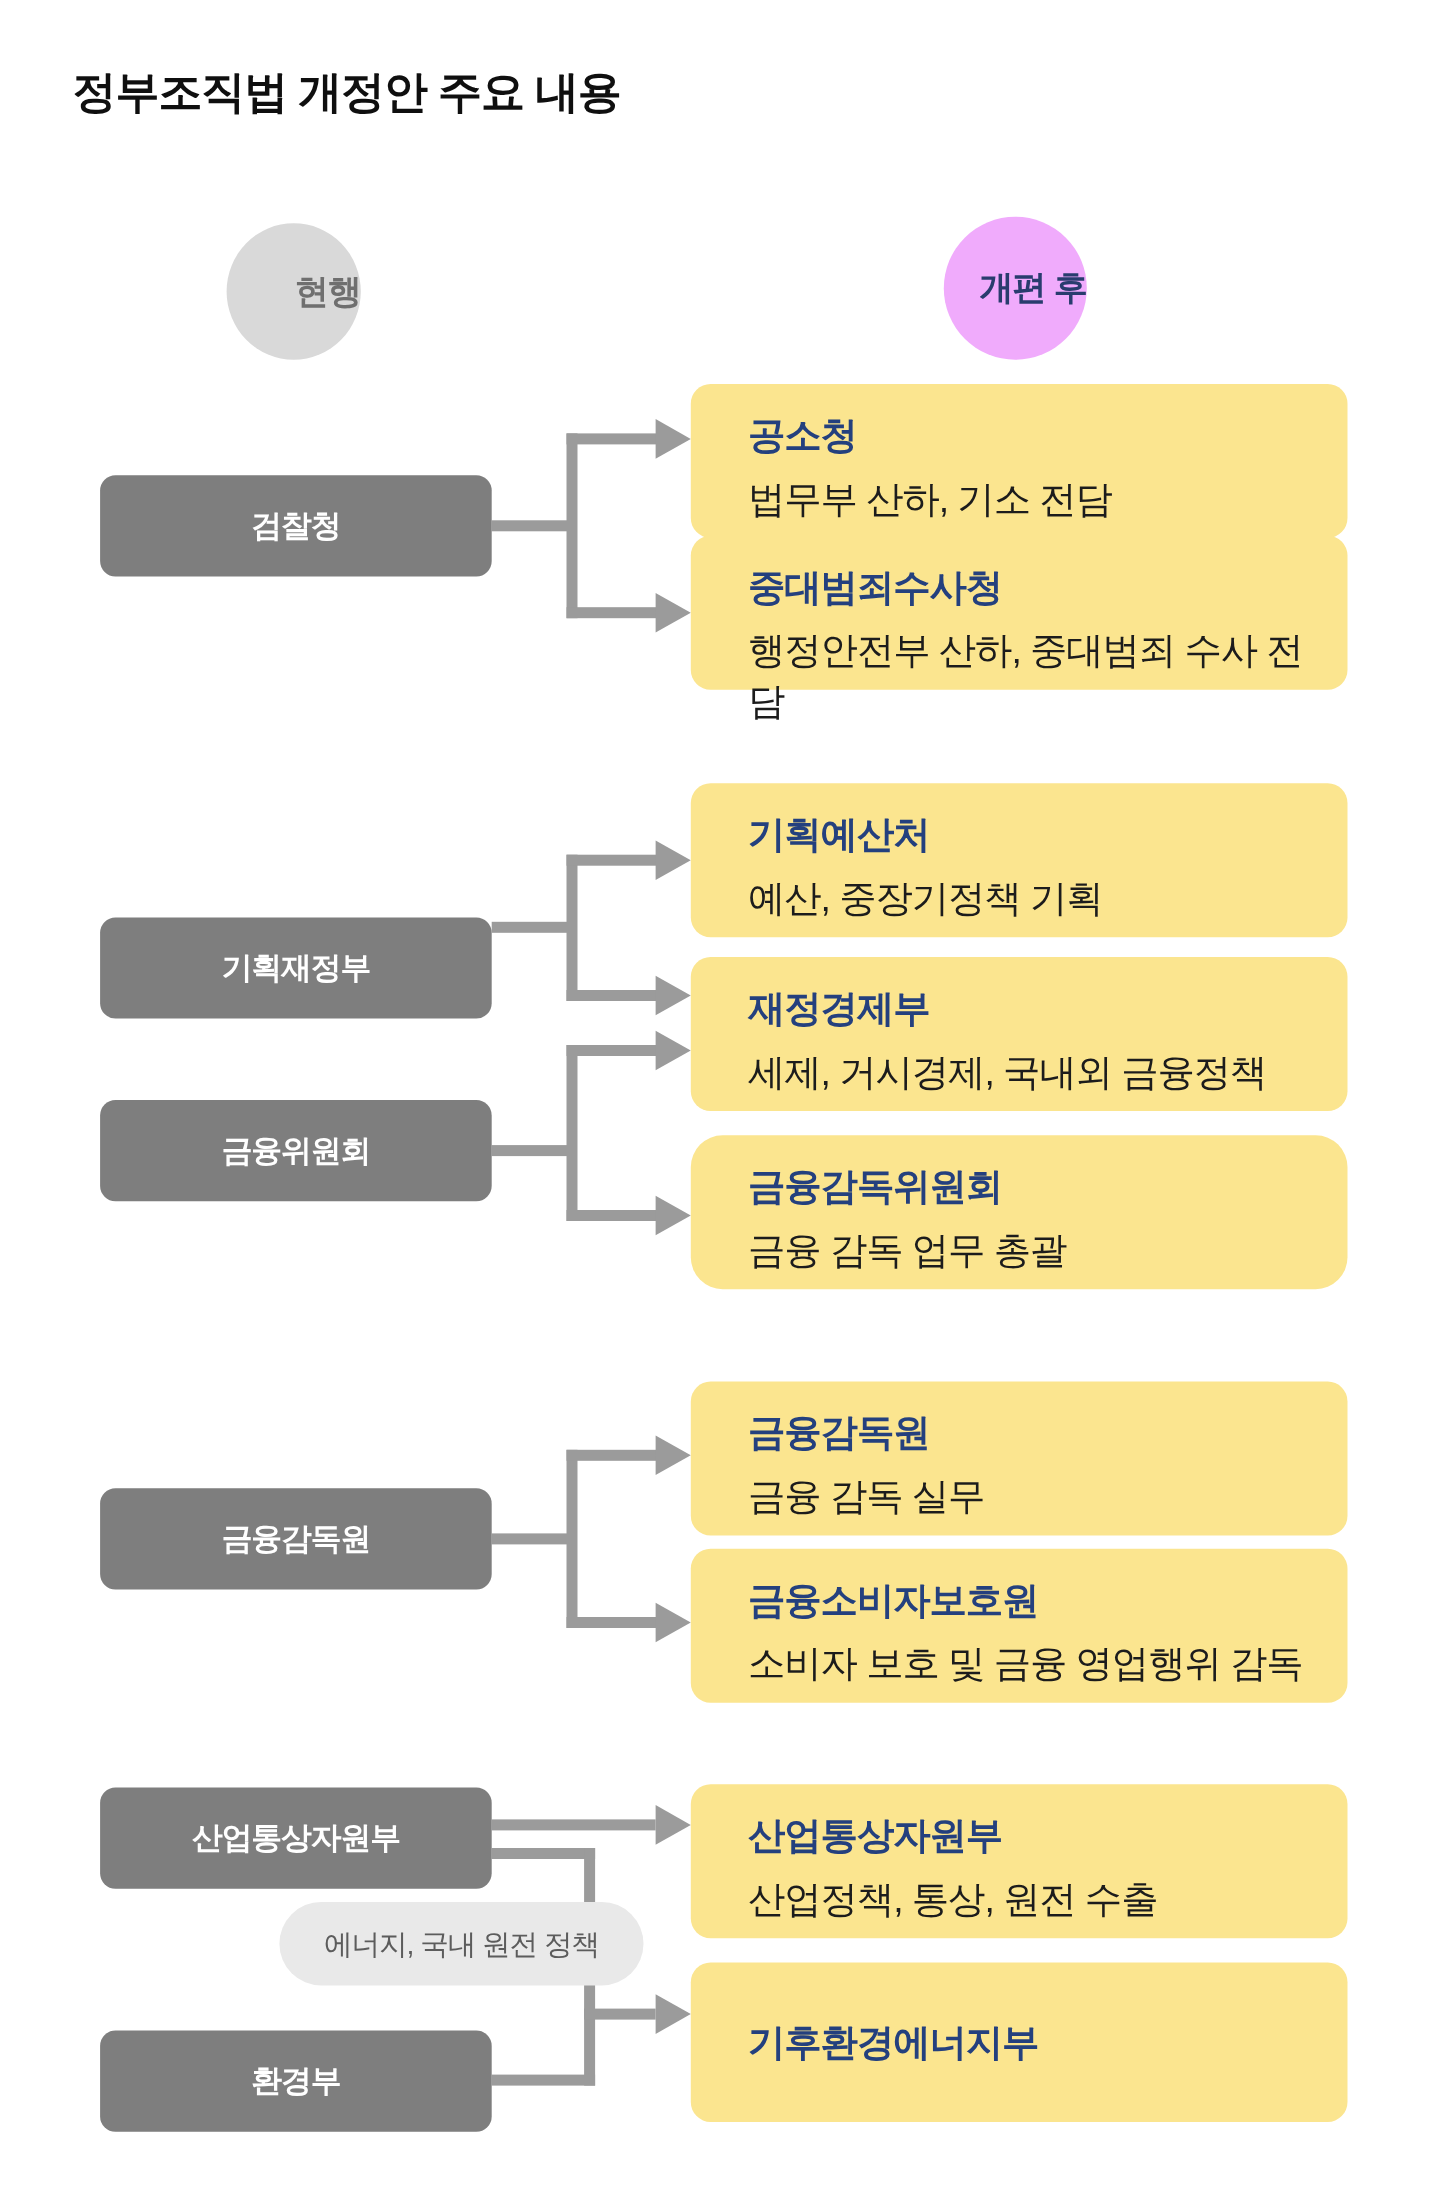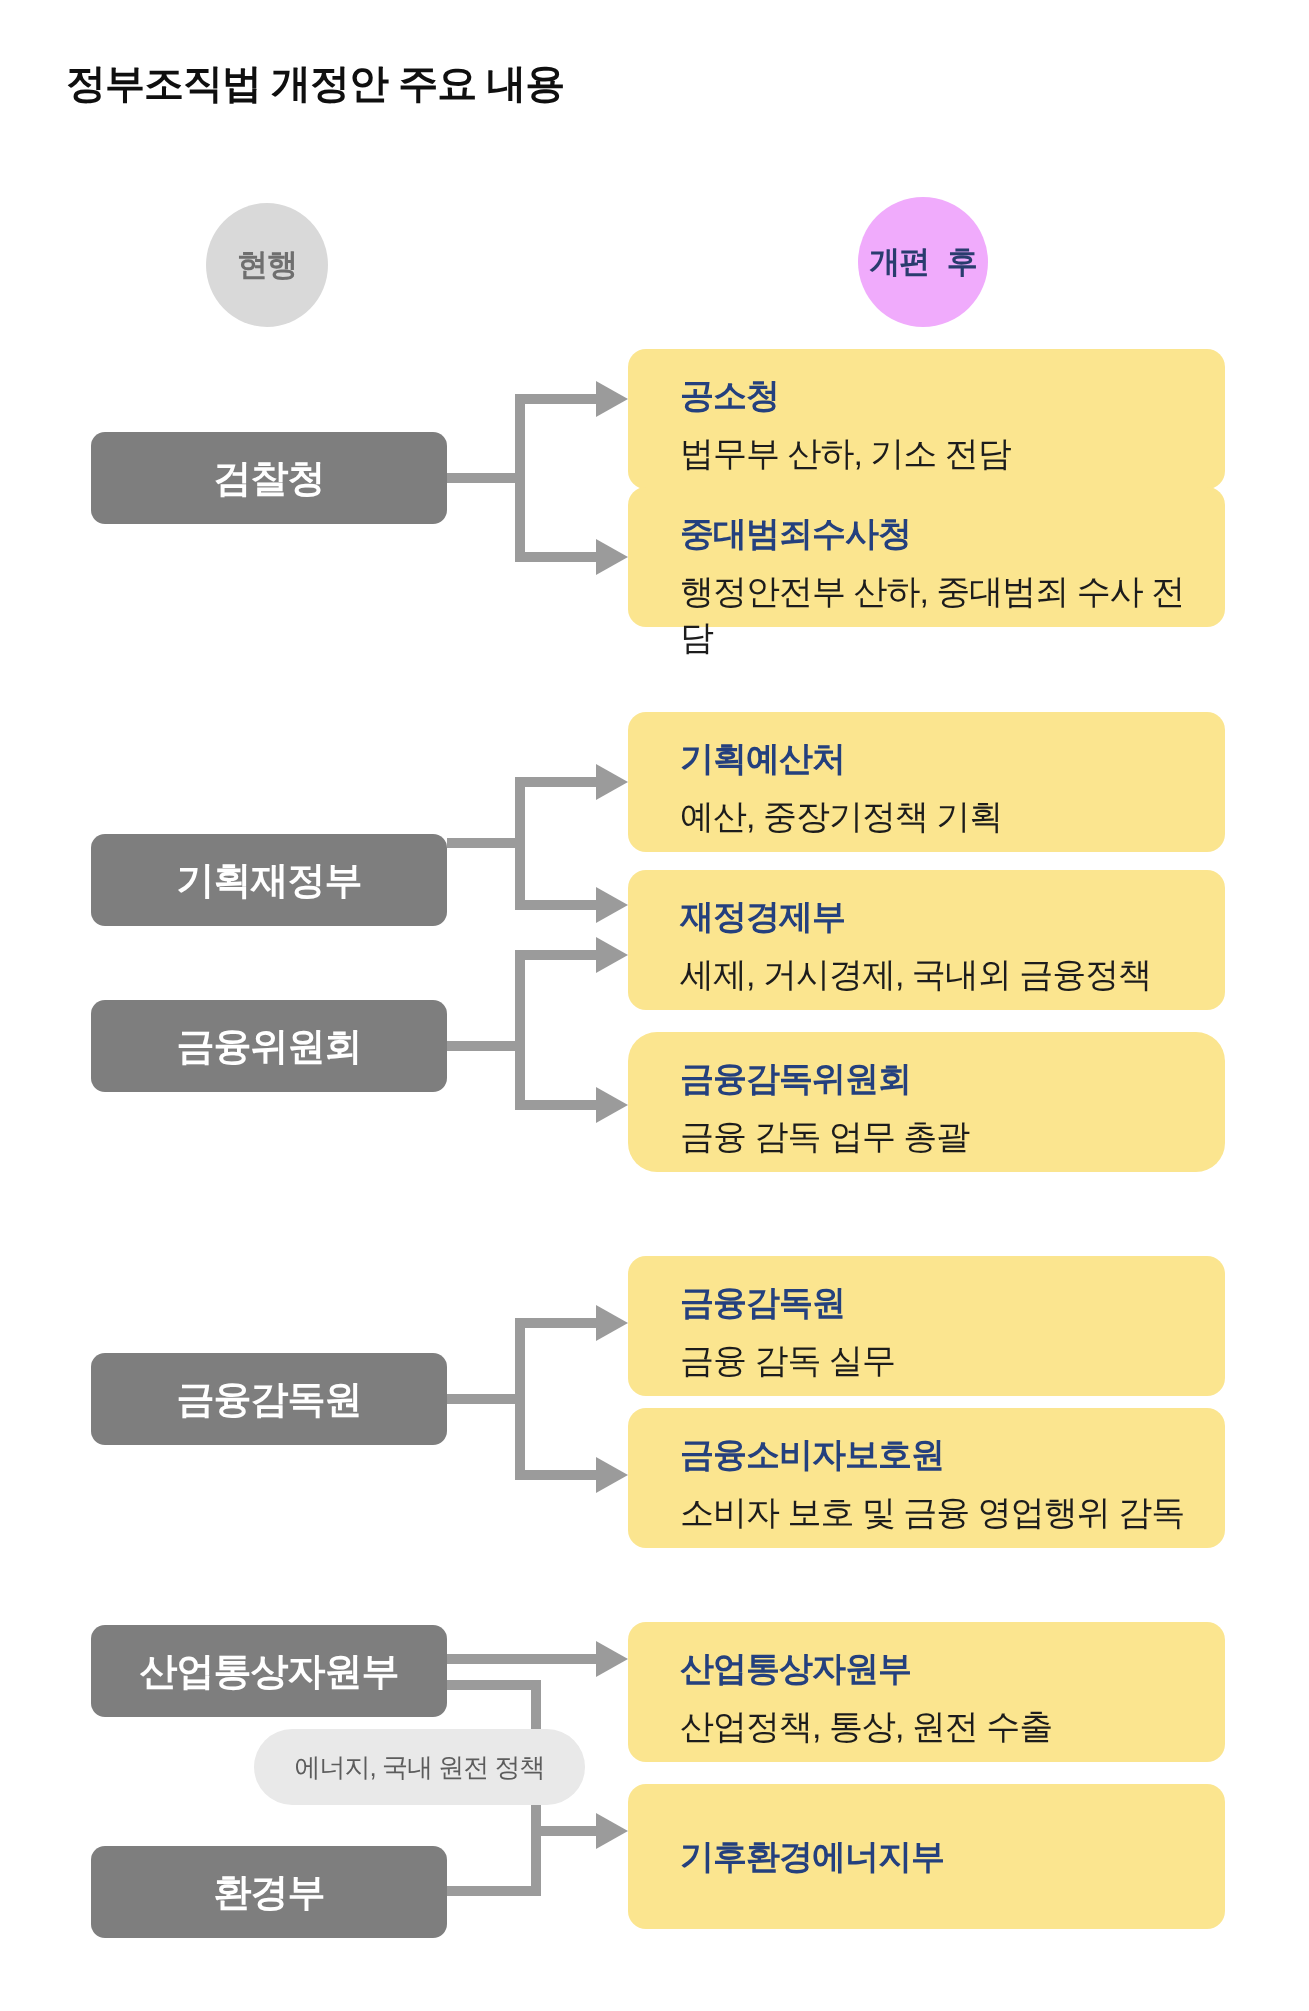--- a/index.html
+++ b/index.html
@@ -1,27 +1,27 @@
 <!DOCTYPE html>
 <html><head>
 <meta charset="utf-8">
 <style>
   html,body{margin:0;padding:0;background:#ffffff;}
   body{font-family:"Liberation Sans","DejaVu Sans",sans-serif;}
   #stage{position:relative;width:1309px;height:2011px;background:#ffffff;overflow:hidden;}
 
   .page-title{position:absolute;left:66px;top:56px;font-size:40px;font-weight:800;color:#0f0f0f;letter-spacing:-1px;}
 
-  .legend-circle{position:absolute;border-radius:50%;display:flex;align-items:center;justify-content:center;
-    font-size:31px;font-weight:800;letter-spacing:-1px;font-family:Liberation Mono, monospace;}
+  .legend-circle{position:absolute;border-radius:50%;display:flex;align-items:center;justify-content:flex-end;
+    font-size:31px;font-weight:800;letter-spacing:-1px;}
   .legend-current{left:206px;top:203px;width:122px;height:124px;background:#d9d9d9;color:#6f6f6f;}
   .legend-after{left:858px;top:197px;width:130px;height:130px;background:#f0abfc;color:#293c6e;}
 
   .gbox{position:absolute;left:91px;width:356px;height:92px;background:#7e7e7e;border-radius:14px;
-    display:flex;align-items:center;justify-content:center;color:#ffffff;font-size:38px;font-weight:800;letter-spacing:-1px;}
+    display:flex;align-items:center;justify-content:center;color:#ffffff;font-size:28px;font-weight:800;letter-spacing:-1px;}
 
   .ybox{position:absolute;left:628px;width:597px;height:140px;background:#fbe58f;border-radius:18px;
     box-sizing:border-box;padding:24px 18px 0 52px;}
   .ybox .ytitle{font-size:34px;font-weight:800;color:#24407e;letter-spacing:-1px;margin-bottom:12px;}
   .ybox .ydesc{font-size:34px;color:#1c1c1c;letter-spacing:-1px;}
   .ybox.center{display:flex;align-items:center;padding-top:0;}
   .ybox.center .ytitle{margin-bottom:0;}
 
   .bar{position:absolute;height:10px;background:#9b9b9b;}
   .vbar{position:absolute;width:10px;background:#9b9b9b;}

